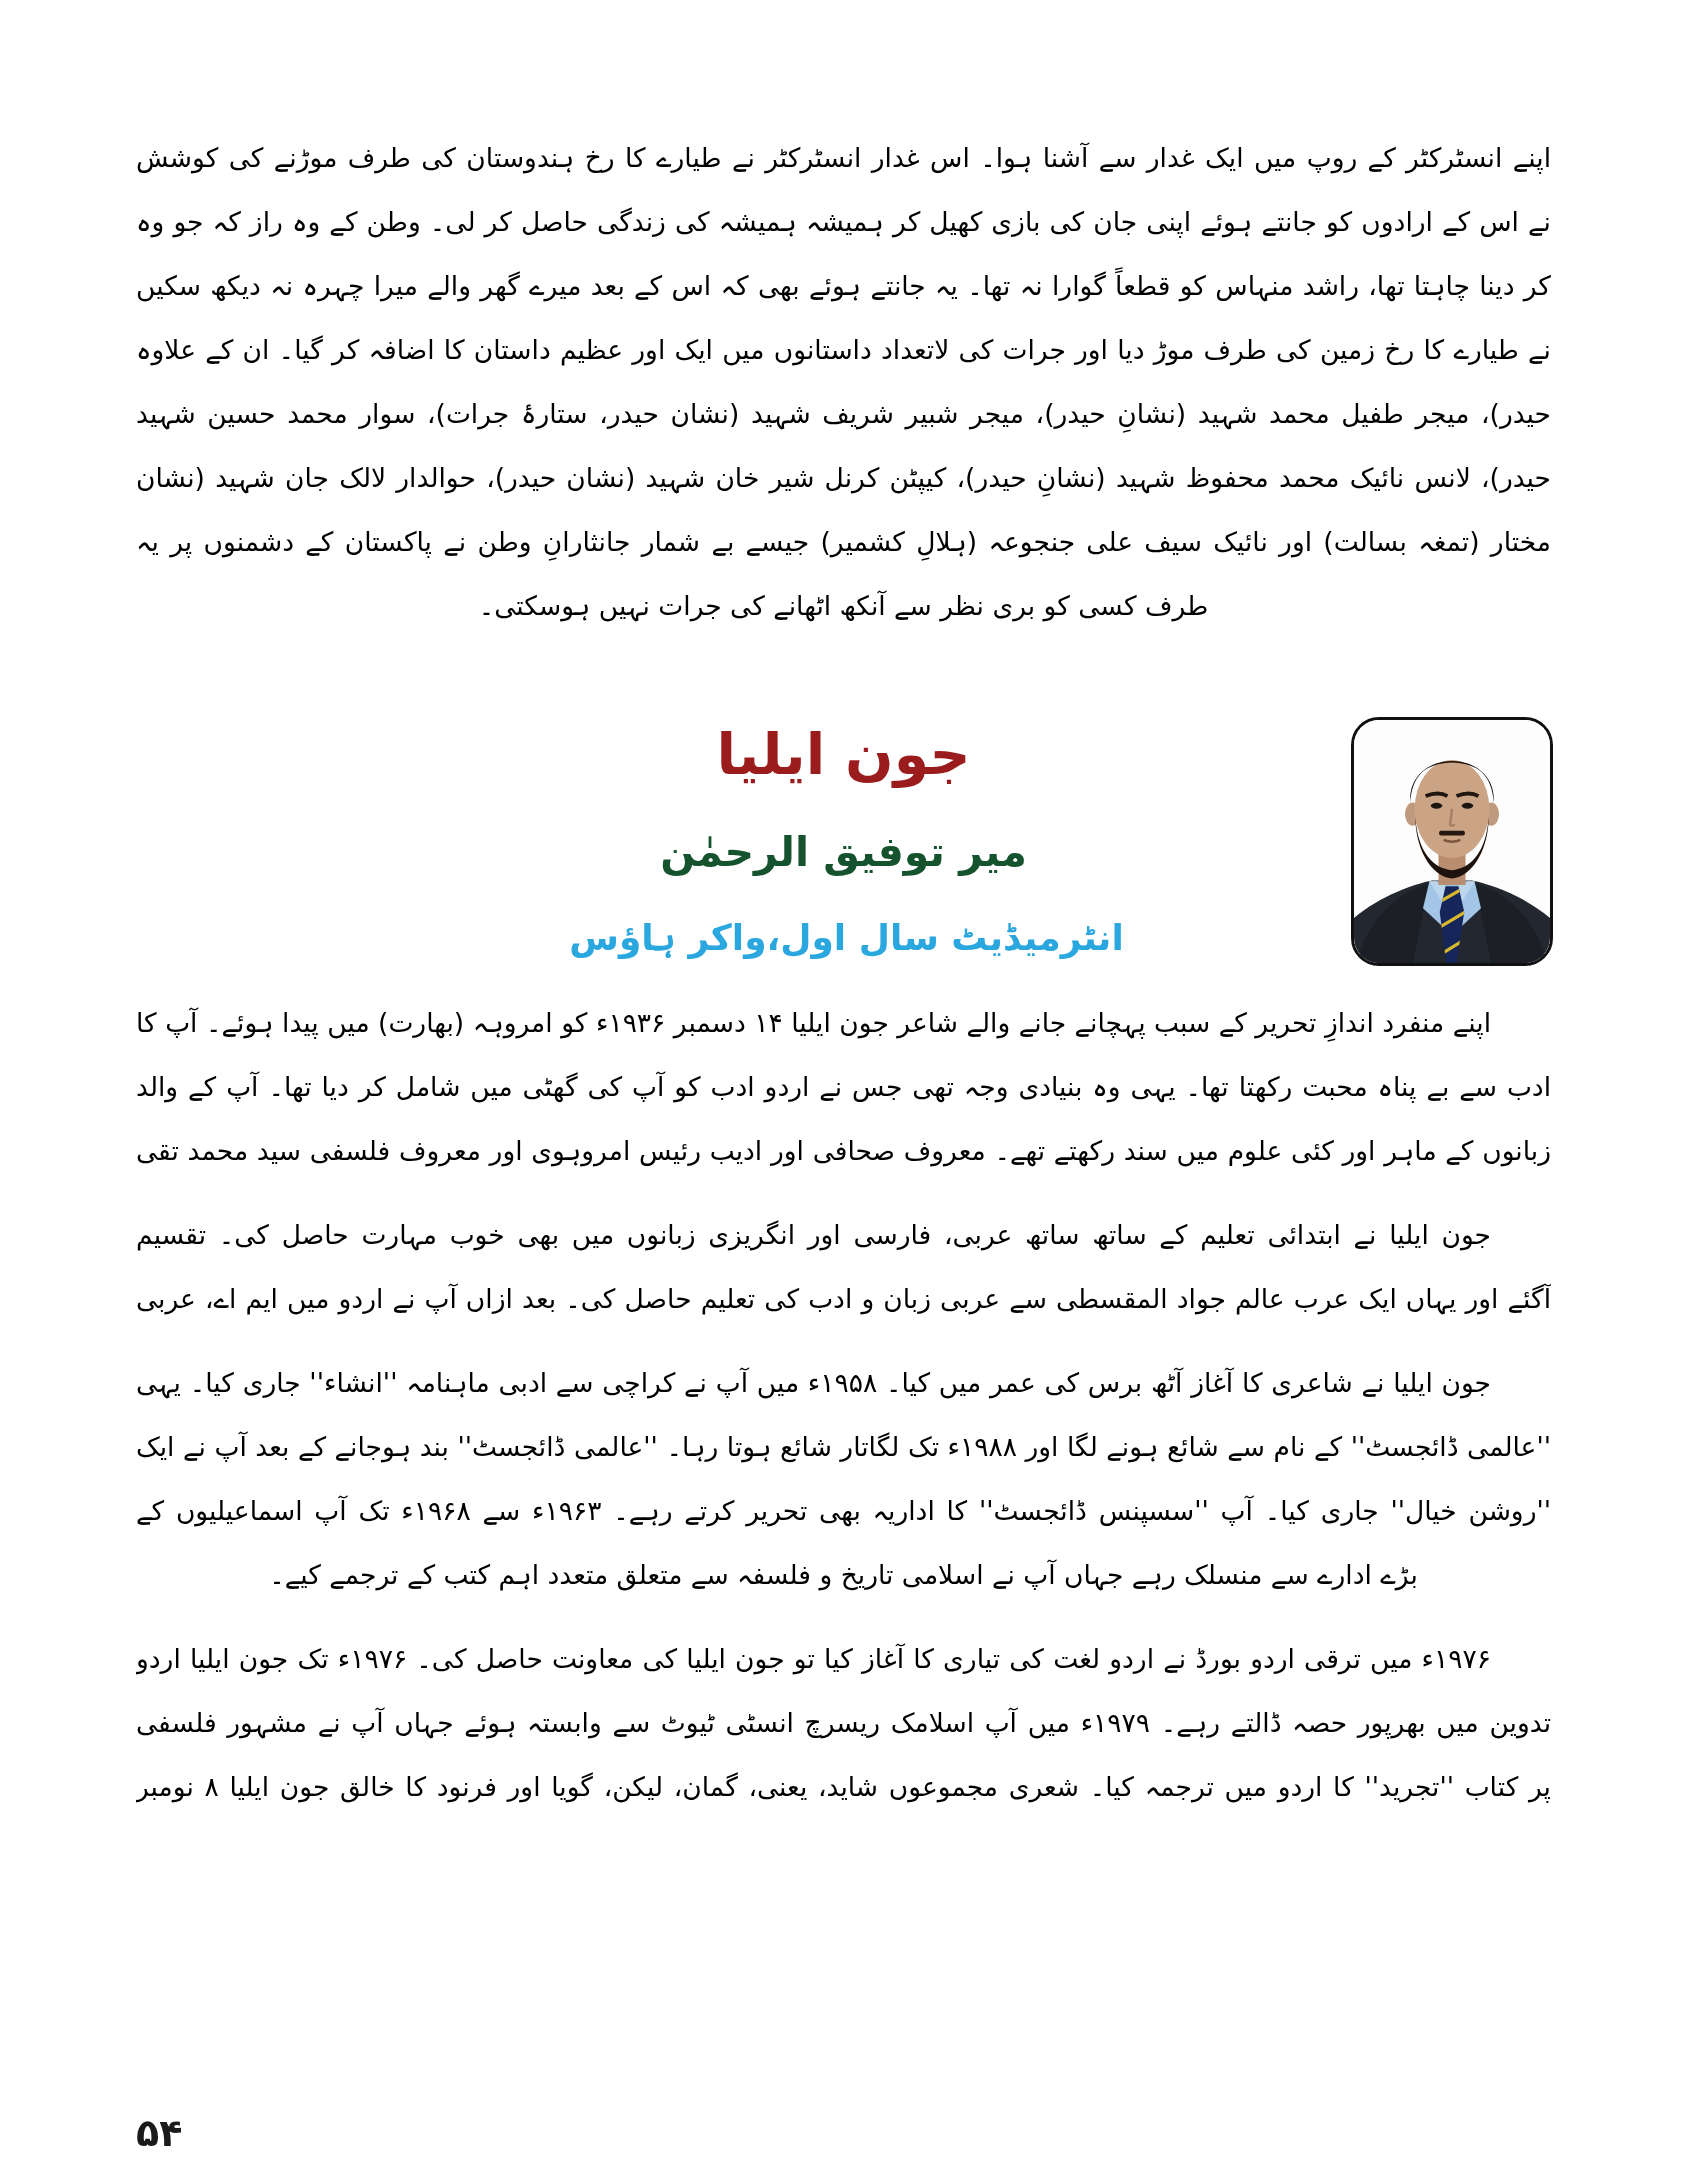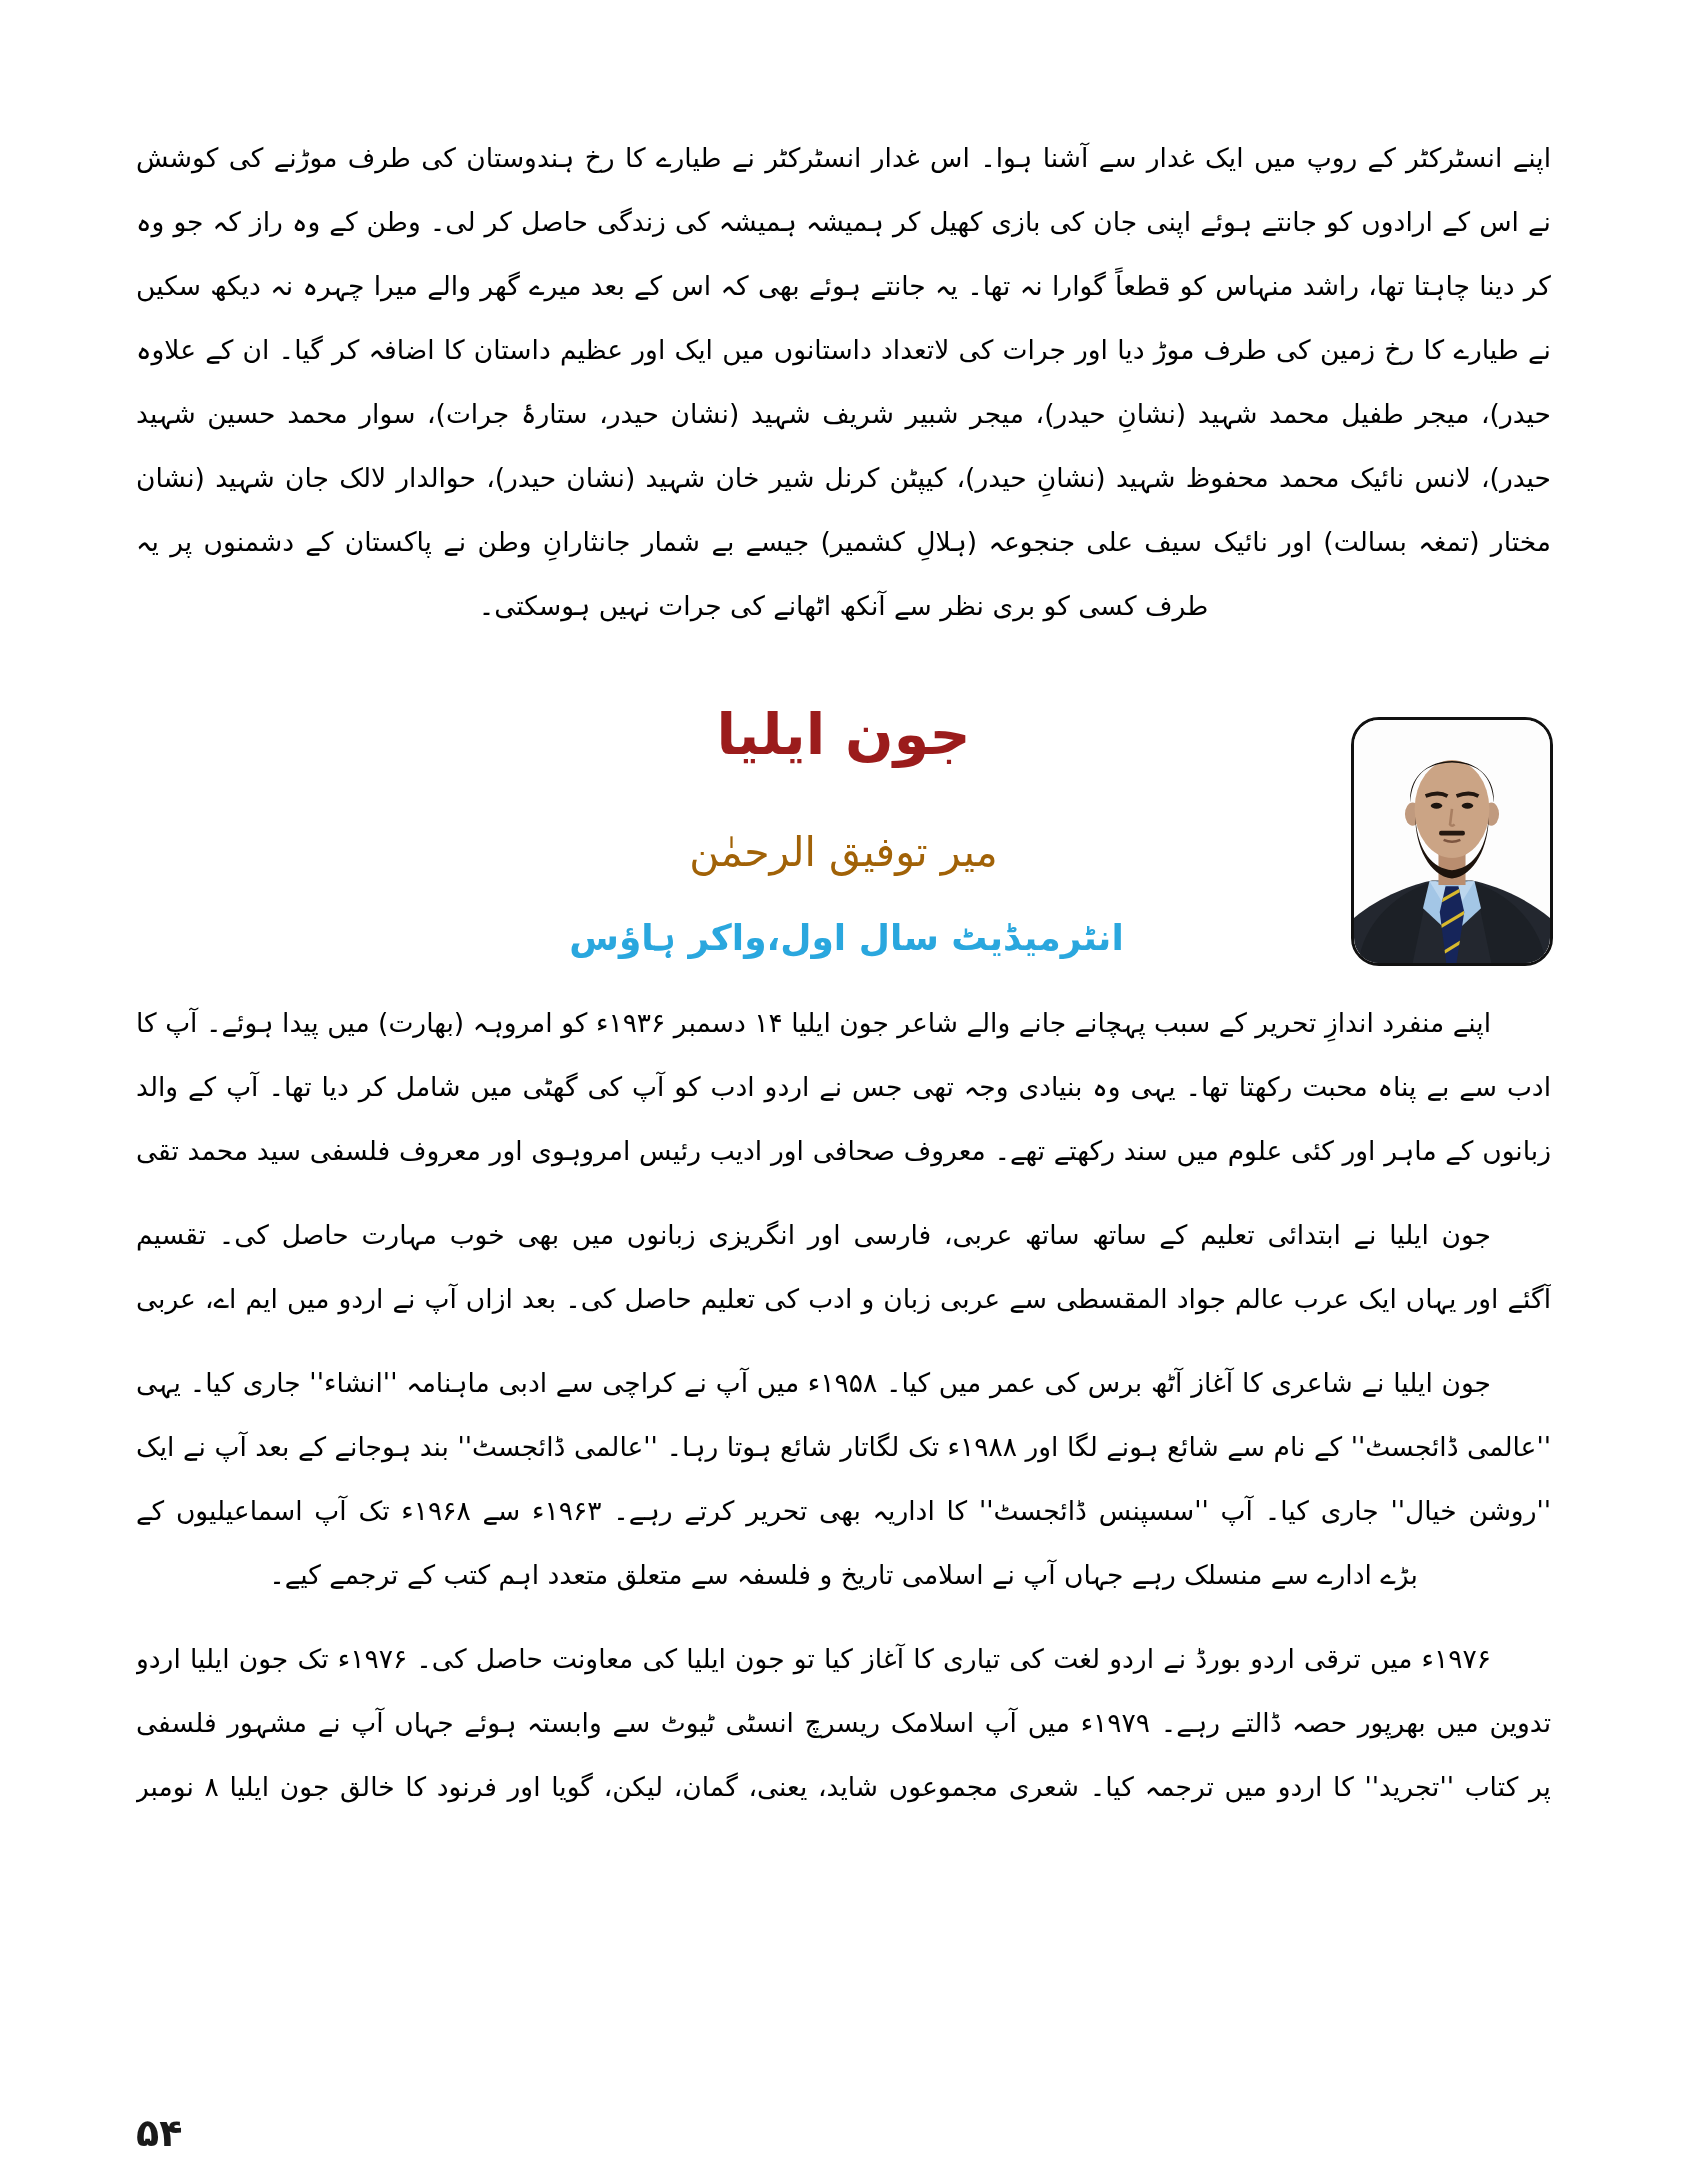--- a/index.html
+++ b/index.html
@@ -5,24 +5,24 @@
   html,body{margin:0;padding:0;background:#ffffff;}
   .page{position:relative;width:1687px;height:2183px;background:#ffffff;overflow:hidden;
         font-family:"DejaVu Sans",sans-serif;color:#000;}
   .flow{position:absolute;right:136px;left:136px;direction:rtl;}
   .l{display:block;height:64px;line-height:64px;font-size:26.5px;
      text-align:justify;text-align-last:justify;-moz-text-align-last:justify;
      white-space:normal;overflow:hidden;max-height:64px;}
   .lc{text-align-last:center;-moz-text-align-last:center;}
   .ind{text-indent:60px;}
   .para{margin:0 0 20px 0;}
-  .h-title{position:absolute;top:691px;right:0;left:0;text-align:center;direction:rtl;
+  .h-title{position:absolute;top:711px;right:0;left:0;text-align:center;direction:rtl;
            font-size:57px;font-weight:bold;color:#9b1c1c;line-height:86px;}
   .h-author{position:absolute;top:819px;right:0;left:0;text-align:center;direction:rtl;
-            font-size:41px;font-weight:normal;color:#a16207;line-height:66px;}
+            font-size:41px;font-weight:bold;color:#14532d;line-height:66px;}
   .h-class{position:absolute;top:905px;right:0;left:0;text-align:center;direction:rtl;
            font-size:36px;font-weight:bold;color:#2aa7de;line-height:66px;margin-left:6px;}
   .photo{position:absolute;top:717px;right:134px;width:202px;height:249px;
          border:3.3px solid #111;border-radius:28px;overflow:hidden;background:#fff;box-sizing:border-box;}
   .photo svg{display:block;width:100%;height:100%;}
   .pageno{position:absolute;top:2063px;left:136px;direction:rtl;font-size:38px;font-weight:bold;
           color:#1a1a1a;line-height:53px;margin-top:44px;}
 </style>
 </head>
 <body>

